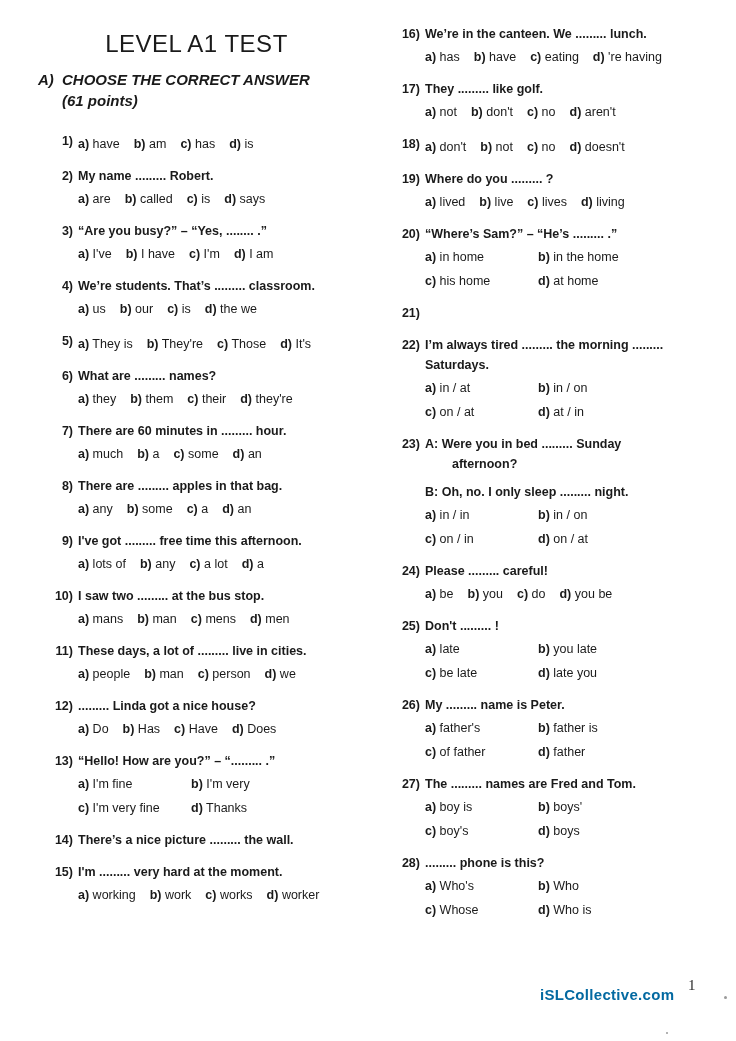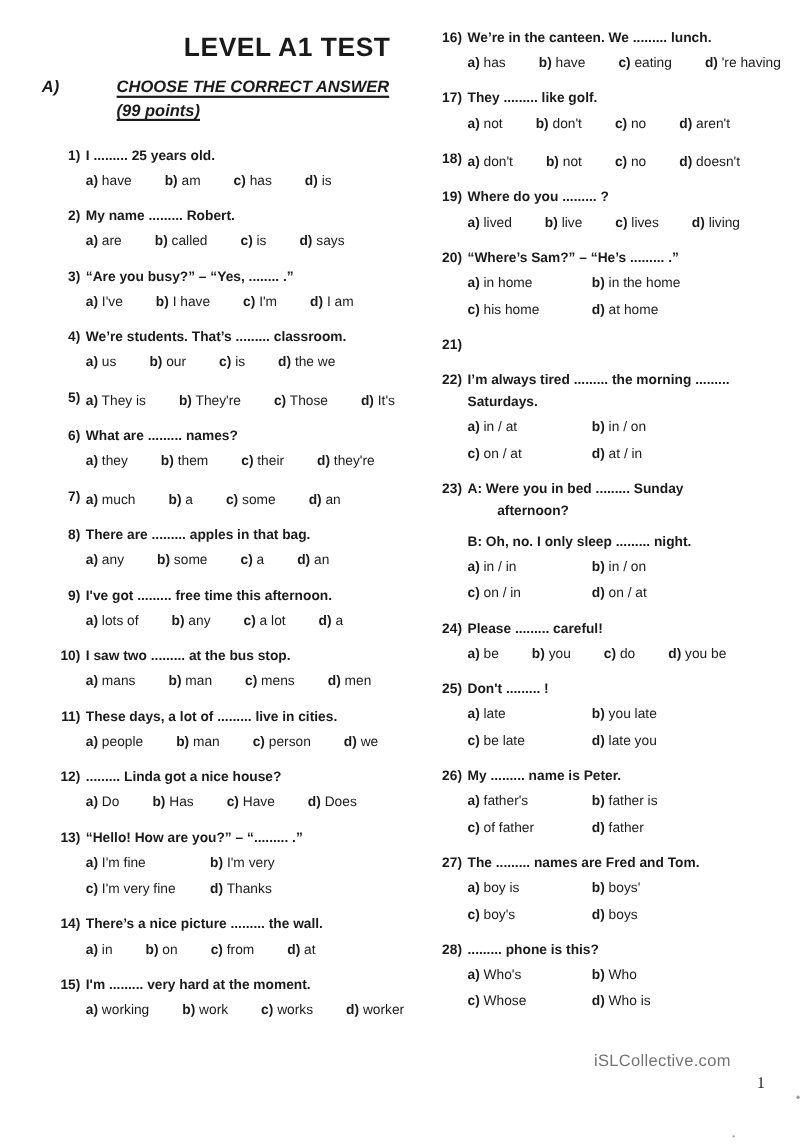--- a/index.html
+++ b/index.html
@@ -11,47 +11,45 @@
     position:relative;
     overflow:hidden;
   }
   .page { position:relative; width:736px; height:1041px; }
   .columns { display:flex; padding-top:24px; }
   .col-left { width:347px; margin-left:38px; flex:none; }
   .col-right { flex:1; }
 
   .doc-title {
     font-size:24px;
-    font-weight:bold;
+    font-weight:normal;
     letter-spacing:0.5px;
-    text-align:right;
+    text-align:center;
     padding-right:30px;
     margin-top:5px;
     margin-bottom:10px;
     line-height:30px;
     white-space:nowrap;
   }
   .section {
     display:grid;
     grid-template-columns:24px auto;
     font-size:15px;
     font-weight:bold;
     font-style:italic;
     line-height:21px;
     margin-bottom:20px;
   }
   .sec-label { grid-column:1; grid-row:1; }
   .sec-head  { grid-column:2; grid-row:1; }
   .sec-points{ grid-column:2; grid-row:2; justify-self:start; }
   .u {
-    text-decoration:underline;
     text-decoration-thickness:2px;
     text-underline-offset:3px;
     white-space:nowrap;
-    margin-left:44px;
   }
 
   .question { margin-bottom:12px; }
   .q-line { display:flex; }
   .q-num {
     flex:none;
     width:40px;
     text-align:right;
     padding-right:5px;
     font-weight:bold;
@@ -62,37 +60,37 @@
   .q-text {
     font-weight:bold;
     font-size:12.5px;
     line-height:20px;
     white-space:nowrap;
   }
   .q-text.indent { padding-left:27px; }
   .q-text.gap { margin-top:8px; }
 
   .q-options { margin-top:3px; font-size:12.5px; line-height:20px; }
-  .q-options.row { display:flex; gap:30px; white-space:nowrap; }
+  .q-options.row { display:flex; gap:14px; white-space:nowrap; }
   .q-options.grid2 {
     display:grid;
     grid-template-columns:113px auto;
     row-gap:4px;
     justify-content:start;
     white-space:nowrap;
   }
   .opt-label { font-weight:bold; }
   .opt-text { font-weight:normal; }
 
   .watermark {
     position:absolute;
-    top:956px; left:540px;
+    top:986px; left:540px;
     font-size:15px;
-    font-weight:normal;
-    color:#737373;
+    font-weight:bold;
+    color:#0369a1;
     letter-spacing:0.3px;
     white-space:nowrap;
   }
   .page-number {
     position:absolute;
     top:977px; left:688px;
     font-family:"Liberation Serif", serif;
     font-size:15px;
     color:#2a2a2a;
   }
@@ -104,30 +102,27 @@
 <body>
 
 <div class="page">
   <div class="columns">
 
     <div class="col-left">
       <h1 class="doc-title">LEVEL A1 TEST</h1>
       <div class="section">
         <span class="sec-label">A)</span>
         <span class="sec-head u">CHOOSE THE CORRECT ANSWER</span>
-        <span class="sec-points u">(99 points)</span>
+        <span class="sec-points u">(61 points)</span>
       </div>
       <div id="questions-left">
           <div class="question">
     <div class="q-line">
       <span class="q-num">1)</span>
       <div class="q-content">
-        <div class="q-lines">
-                  <div class="q-text">I ......... 25 years old.</div>
-                </div>
         <div class="q-options row">
                   <span class="opt"><b class="opt-label">a)</b><span class="opt-text"> have</span></span>
                   <span class="opt"><b class="opt-label">b)</b><span class="opt-text"> am</span></span>
                   <span class="opt"><b class="opt-label">c)</b><span class="opt-text"> has</span></span>
                   <span class="opt"><b class="opt-label">d)</b><span class="opt-text"> is</span></span>
                 </div>
       </div>
     </div>
   </div>
           <div class="question">
@@ -204,20 +199,23 @@
                   <span class="opt"><b class="opt-label">c)</b><span class="opt-text"> their</span></span>
                   <span class="opt"><b class="opt-label">d)</b><span class="opt-text"> they're</span></span>
                 </div>
       </div>
     </div>
   </div>
           <div class="question">
     <div class="q-line">
       <span class="q-num">7)</span>
       <div class="q-content">
+        <div class="q-lines">
+                  <div class="q-text">There are 60 minutes in ......... hour.</div>
+                </div>
         <div class="q-options row">
                   <span class="opt"><b class="opt-label">a)</b><span class="opt-text"> much</span></span>
                   <span class="opt"><b class="opt-label">b)</b><span class="opt-text"> a</span></span>
                   <span class="opt"><b class="opt-label">c)</b><span class="opt-text"> some</span></span>
                   <span class="opt"><b class="opt-label">d)</b><span class="opt-text"> an</span></span>
                 </div>
       </div>
     </div>
   </div>
           <div class="question">
@@ -315,26 +313,20 @@
                 </div>
       </div>
     </div>
   </div>
           <div class="question">
     <div class="q-line">
       <span class="q-num">14)</span>
       <div class="q-content">
         <div class="q-lines">
                   <div class="q-text">There’s a nice picture ......... the wall.</div>
-                </div>
-        <div class="q-options row">
-                  <span class="opt"><b class="opt-label">a)</b><span class="opt-text"> in</span></span>
-                  <span class="opt"><b class="opt-label">b)</b><span class="opt-text"> on</span></span>
-                  <span class="opt"><b class="opt-label">c)</b><span class="opt-text"> from</span></span>
-                  <span class="opt"><b class="opt-label">d)</b><span class="opt-text"> at</span></span>
                 </div>
       </div>
     </div>
   </div>
           <div class="question">
     <div class="q-line">
       <span class="q-num">15)</span>
       <div class="q-content">
         <div class="q-lines">
                   <div class="q-text">I'm ......... very hard at the moment.</div>

